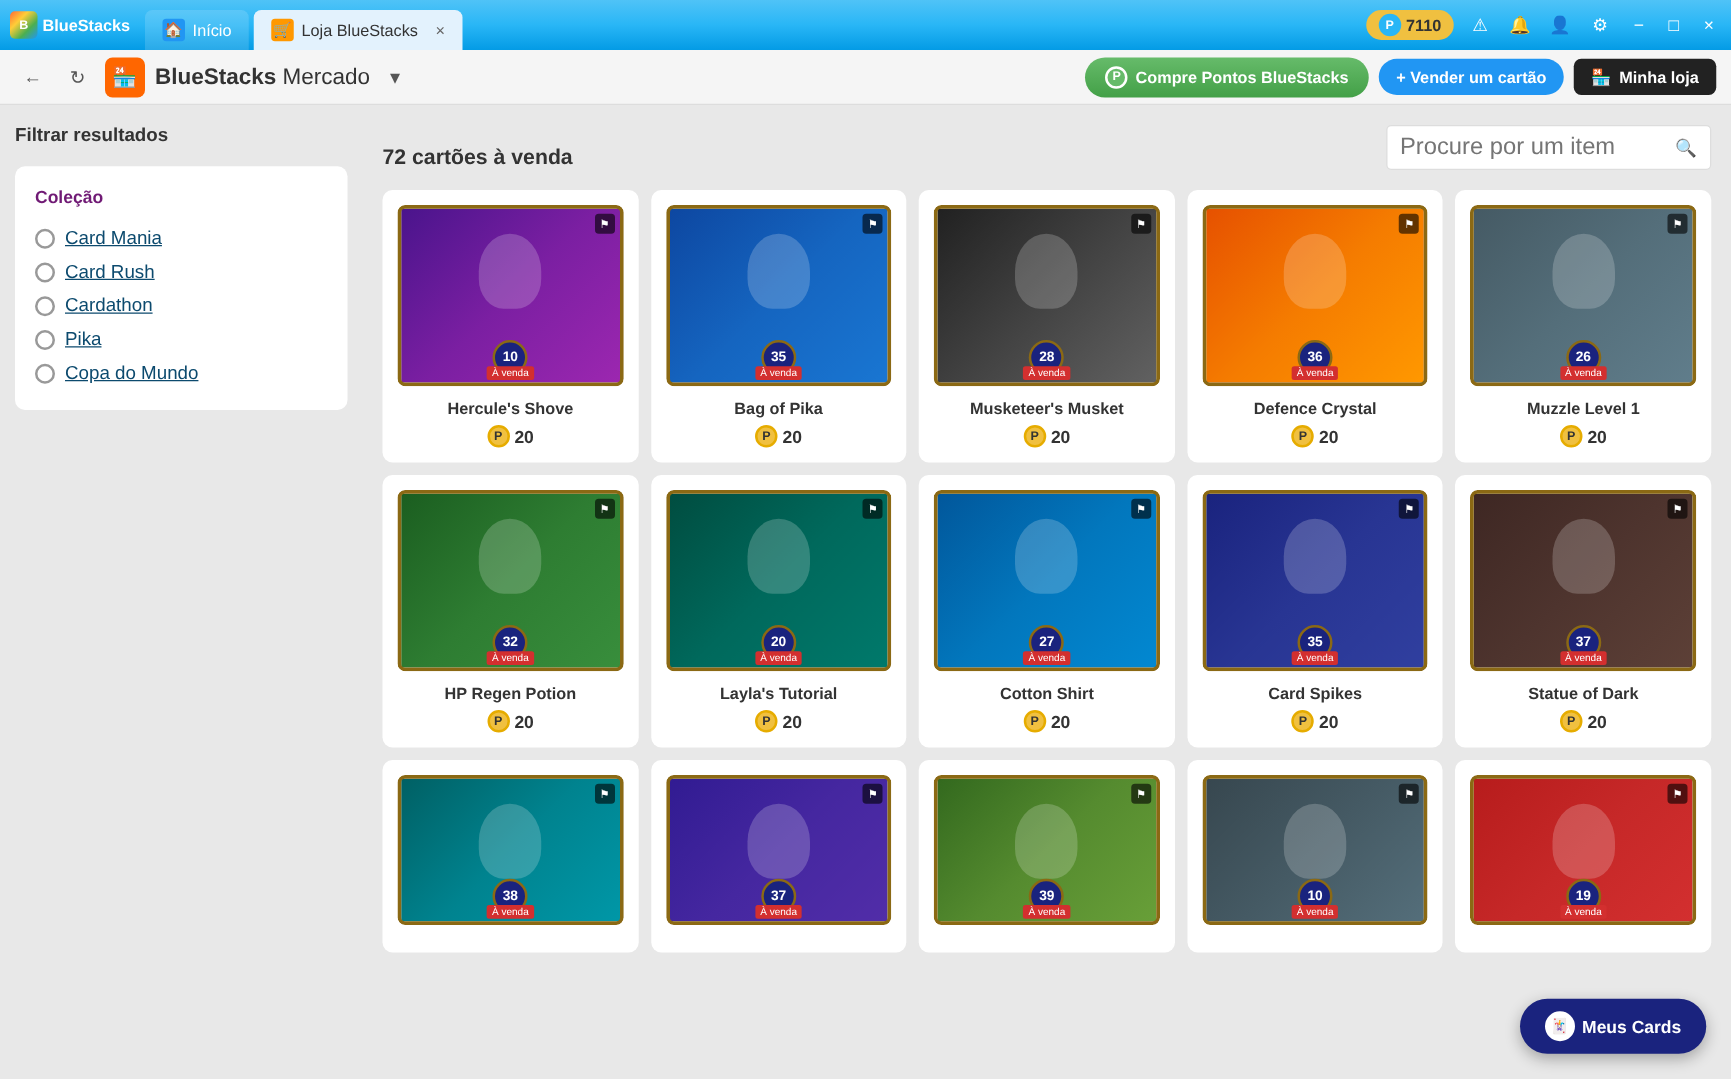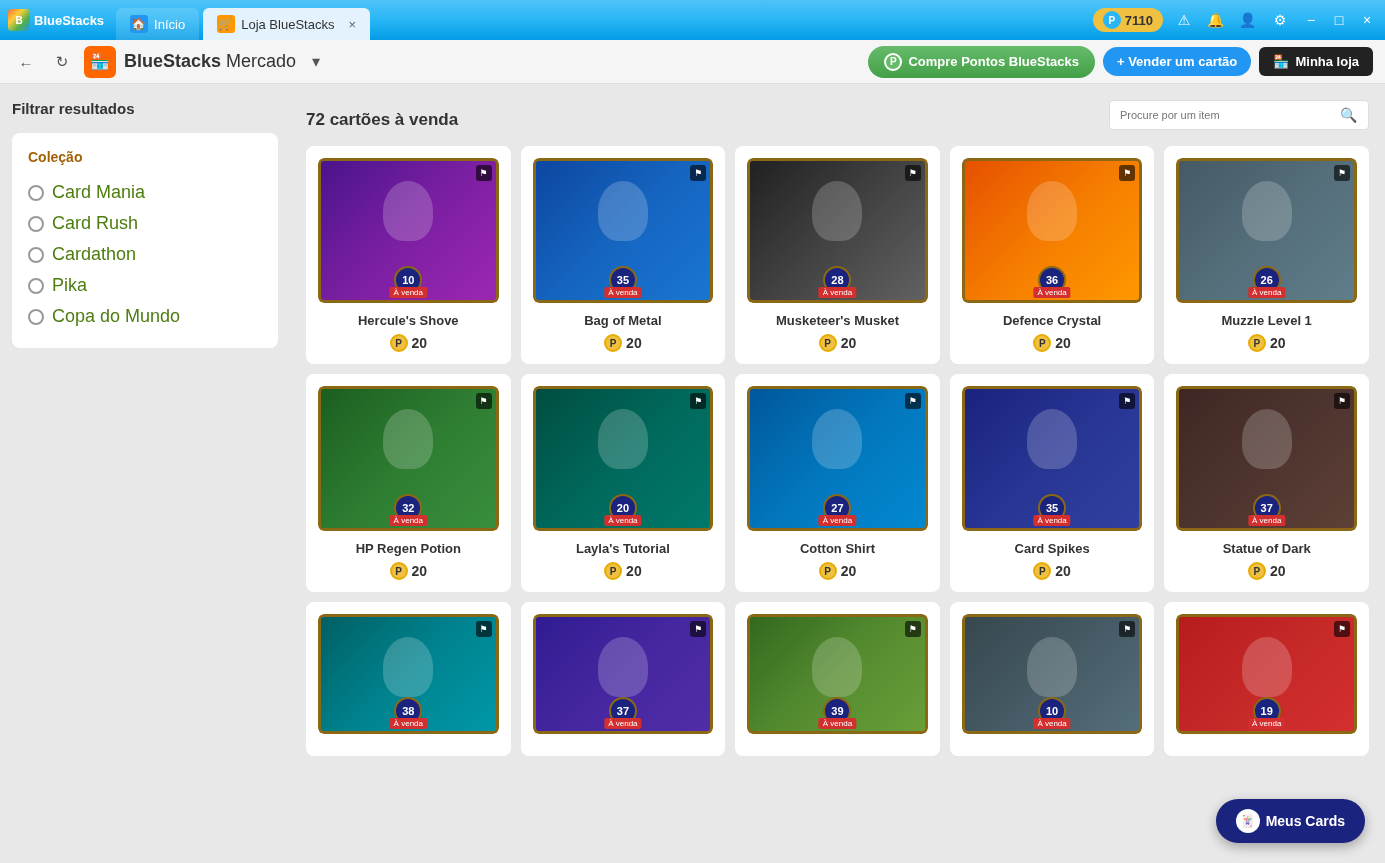--- a/index.html
+++ b/index.html
@@ -156,35 +156,35 @@
     .filter-title {
       font-size: 15px; font-weight: 700; color: #333;
       margin-bottom: 16px;
     }
     .filter-panel {
       background: white;
       border-radius: 8px;
       padding: 16px;
     }
     .collection-title {
-      font-size: 14px; font-weight: 700; color: #a16207;
+      font-size: 14px; font-weight: 700; color: #701a75;
       margin-bottom: 12px;
     }
     .collection-item {
       display: flex; align-items: center; gap: 8px;
       padding: 5px 0; cursor: pointer;
     }
     .radio-circle {
       width: 16px; height: 16px; border-radius: 50%;
       border: 2px solid #999;
       background: white;
       flex-shrink: 0;
     }
     .collection-label {
-      font-size: 18px; color: #4d7c0f;
+      font-size: 15px; color: #0c4a6e; text-decoration: underline;
     }
 
     
     .content-area {
       flex: 1;
       padding: 16px;
       overflow-y: auto;
     }
     .content-header {
       display: flex; align-items: flex-end; justify-content: space-between;
@@ -194,21 +194,21 @@
       font-size: 17px; font-weight: 600; color: #333;
     }
     .search-box {
       display: flex; align-items: center;
       background: white;
       border: 1px solid #ddd; border-radius: 4px;
       padding: 6px 10px; gap: 6px;
       width: 260px;
     }
     .search-input {
-      border: none; outline: none; font-size: 11px; color: #0c4a6e;
+      border: none; outline: none; font-size: 19px; color: #0c4a6e;
       width: 100%; background: transparent;
     }
     .search-icon-btn { color: #999; cursor: pointer; font-size: 14px; }
 
     
     .cards-grid {
       display: grid;
       grid-template-columns: repeat(5, 1fr);
       gap: 10px;
     }
@@ -442,21 +442,21 @@
   </div>
         <div class="card-item">
     <div class="card-image" style="">
       <div class="card-img-inner card-blue">
         <div class="card-badge">⚑</div>
         <div class="char-circle"></div>
         <div class="card-number-badge">35</div>
         <div class="card-sold-badge">À venda</div>
       </div>
     </div>
-    <div class="card-title">Bag of Metal</div>
+    <div class="card-title">Bag of Pika</div>
     <div class="card-price">
       <div class="price-icon">P</div>
       <span class="price-value">20</span>
     </div>
   </div>
         <div class="card-item">
     <div class="card-image" style="">
       <div class="card-img-inner card-dark">
         <div class="card-badge">⚑</div>
         <div class="char-circle"></div>

